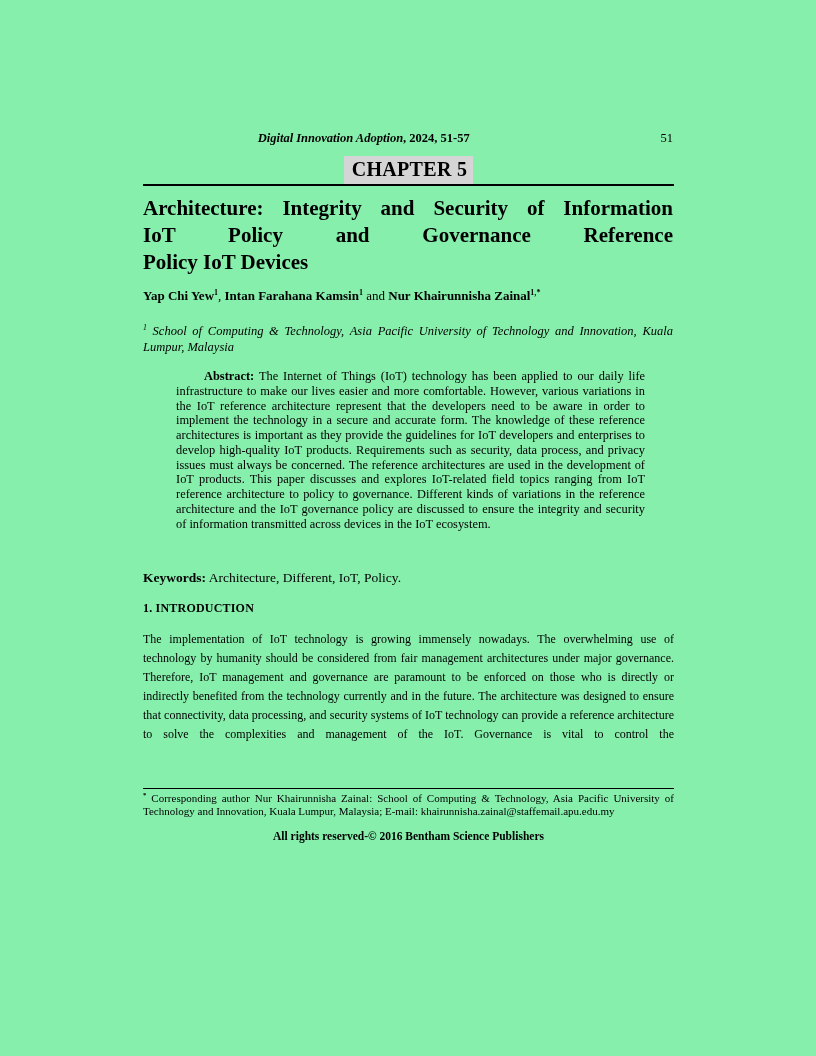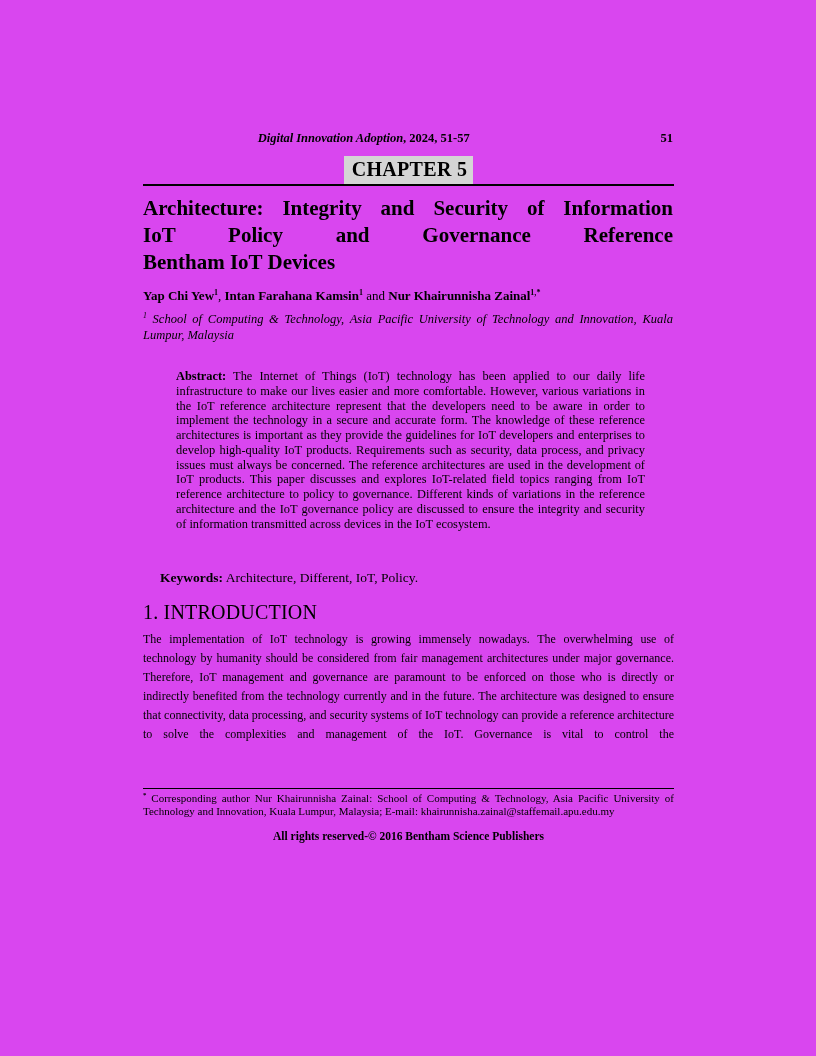--- a/index.html
+++ b/index.html
@@ -4,31 +4,31 @@
 <style>
   * { margin: 0; padding: 0; box-sizing: border-box; }
   html, body { background: #ffffff; }
   body {
     width: 816px; height: 1056px;
     font-family: "Liberation Serif", serif;
     color: #000000;
     position: relative;
     overflow: hidden;
   }
-  .page { position: relative; width: 816px; height: 1056px; background: #d946ef; }
+  .page { position: relative; width: 816px; height: 1056px; background: #86efac; }
 
   
   .header-row {
     position: absolute; left: 143px; top: 131px; width: 530px;
     display: flex; align-items: baseline;
     font-size: 12.5px; font-weight: bold;
   }
   .running-head { flex: 1; text-align: center; padding-right: 52px; white-space: nowrap; }
   .running-head .jt { font-style: italic; }
-  .page-number { font-weight: bold; margin-left: 24px; }
+  .page-number { font-weight: normal; margin-left: 24px; }
 
   
   .chapter-row { position: absolute; left: 143px; top: 156px; width: 531px; text-align: center; }
   .chapter-badge {
     display: inline-block;
     background: #d5d5d5;
     font-size: 20px; font-weight: bold;
     padding: 2px 6px 3px 8px;
     letter-spacing: 0.3px;
   }
@@ -41,39 +41,39 @@
   }
   .title-line-justify { text-align: justify; text-align-last: justify; }
 
   
   .authors-line { position: absolute; left: 143px; top: 288px; width: 530px; font-size: 13px; }
   .authors-line .author { font-weight: bold; }
   sup { font-size: 0.62em; vertical-align: super; line-height: 0; }
 
   
   .affiliation {
-    position: absolute; left: 143px; top: 312px; width: 530px;
+    position: absolute; left: 143px; top: 324px; width: 530px;
     font-size: 12.5px; font-style: italic; line-height: 15.5px; text-align: justify;
   }
 
   
   .abstract {
     position: absolute; left: 176px; top: 369px; width: 469px;
     font-size: 12.4px; line-height: 14.75px; text-align: justify;
   }
-  .abstract .label { font-weight: bold; }
+  .abstract .label { font-weight: bold; margin-left: 28px; }
 
   
   .keywords { position: absolute; left: 143px; top: 570px; width: 530px; font-size: 13.5px; }
-  .keywords .label { font-weight: bold; margin-left: 17px; }
+  .keywords .label { font-weight: bold; }
 
   
   .section-heading {
     position: absolute; left: 143px; top: 601px; width: 530px;
-    font-size: 20px; font-weight: normal; letter-spacing: 0.2px;
+    font-size: 12px; font-weight: bold; letter-spacing: 0.2px;
   }
   .intro-paragraph {
     position: absolute; left: 143px; top: 630px; width: 531px;
     font-size: 12px; line-height: 19px;
     text-align: justify; text-align-last: justify;
   }
 
   
   .foot-rule { position: absolute; left: 143px; top: 788px; width: 531px; border-top: 1.5px solid #000; }
   .footnote {
@@ -101,21 +101,21 @@
   </div>
 
   <div class="chapter-row">
     <span class="chapter-badge">CHAPTER 5</span>
   </div>
   <div class="head-rule"></div>
 
   <div class="chapter-title">
     <div class="title-line-justify">Architecture: Integrity and Security of Information</div>
     <div class="title-line-justify">IoT Policy and Governance Reference</div>
-    <div>Bentham IoT Devices</div>
+    <div>Policy IoT Devices</div>
   </div>
 
   <div class="authors-line">
     <span class="author"><span>Yap Chi Yew</span><sup>1</sup></span><span>, </span><span class="author"><span>Intan Farahana Kamsin</span><sup>1</sup></span><span> and </span><span class="author"><span>Nur Khairunnisha Zainal</span><sup>1,*</sup></span>
   </div>
 
   <div class="affiliation">
     <sup>1</sup><span> School of Computing &amp; Technology, Asia Pacific University of Technology and Innovation, Kuala Lumpur, Malaysia</span>
   </div>
 

